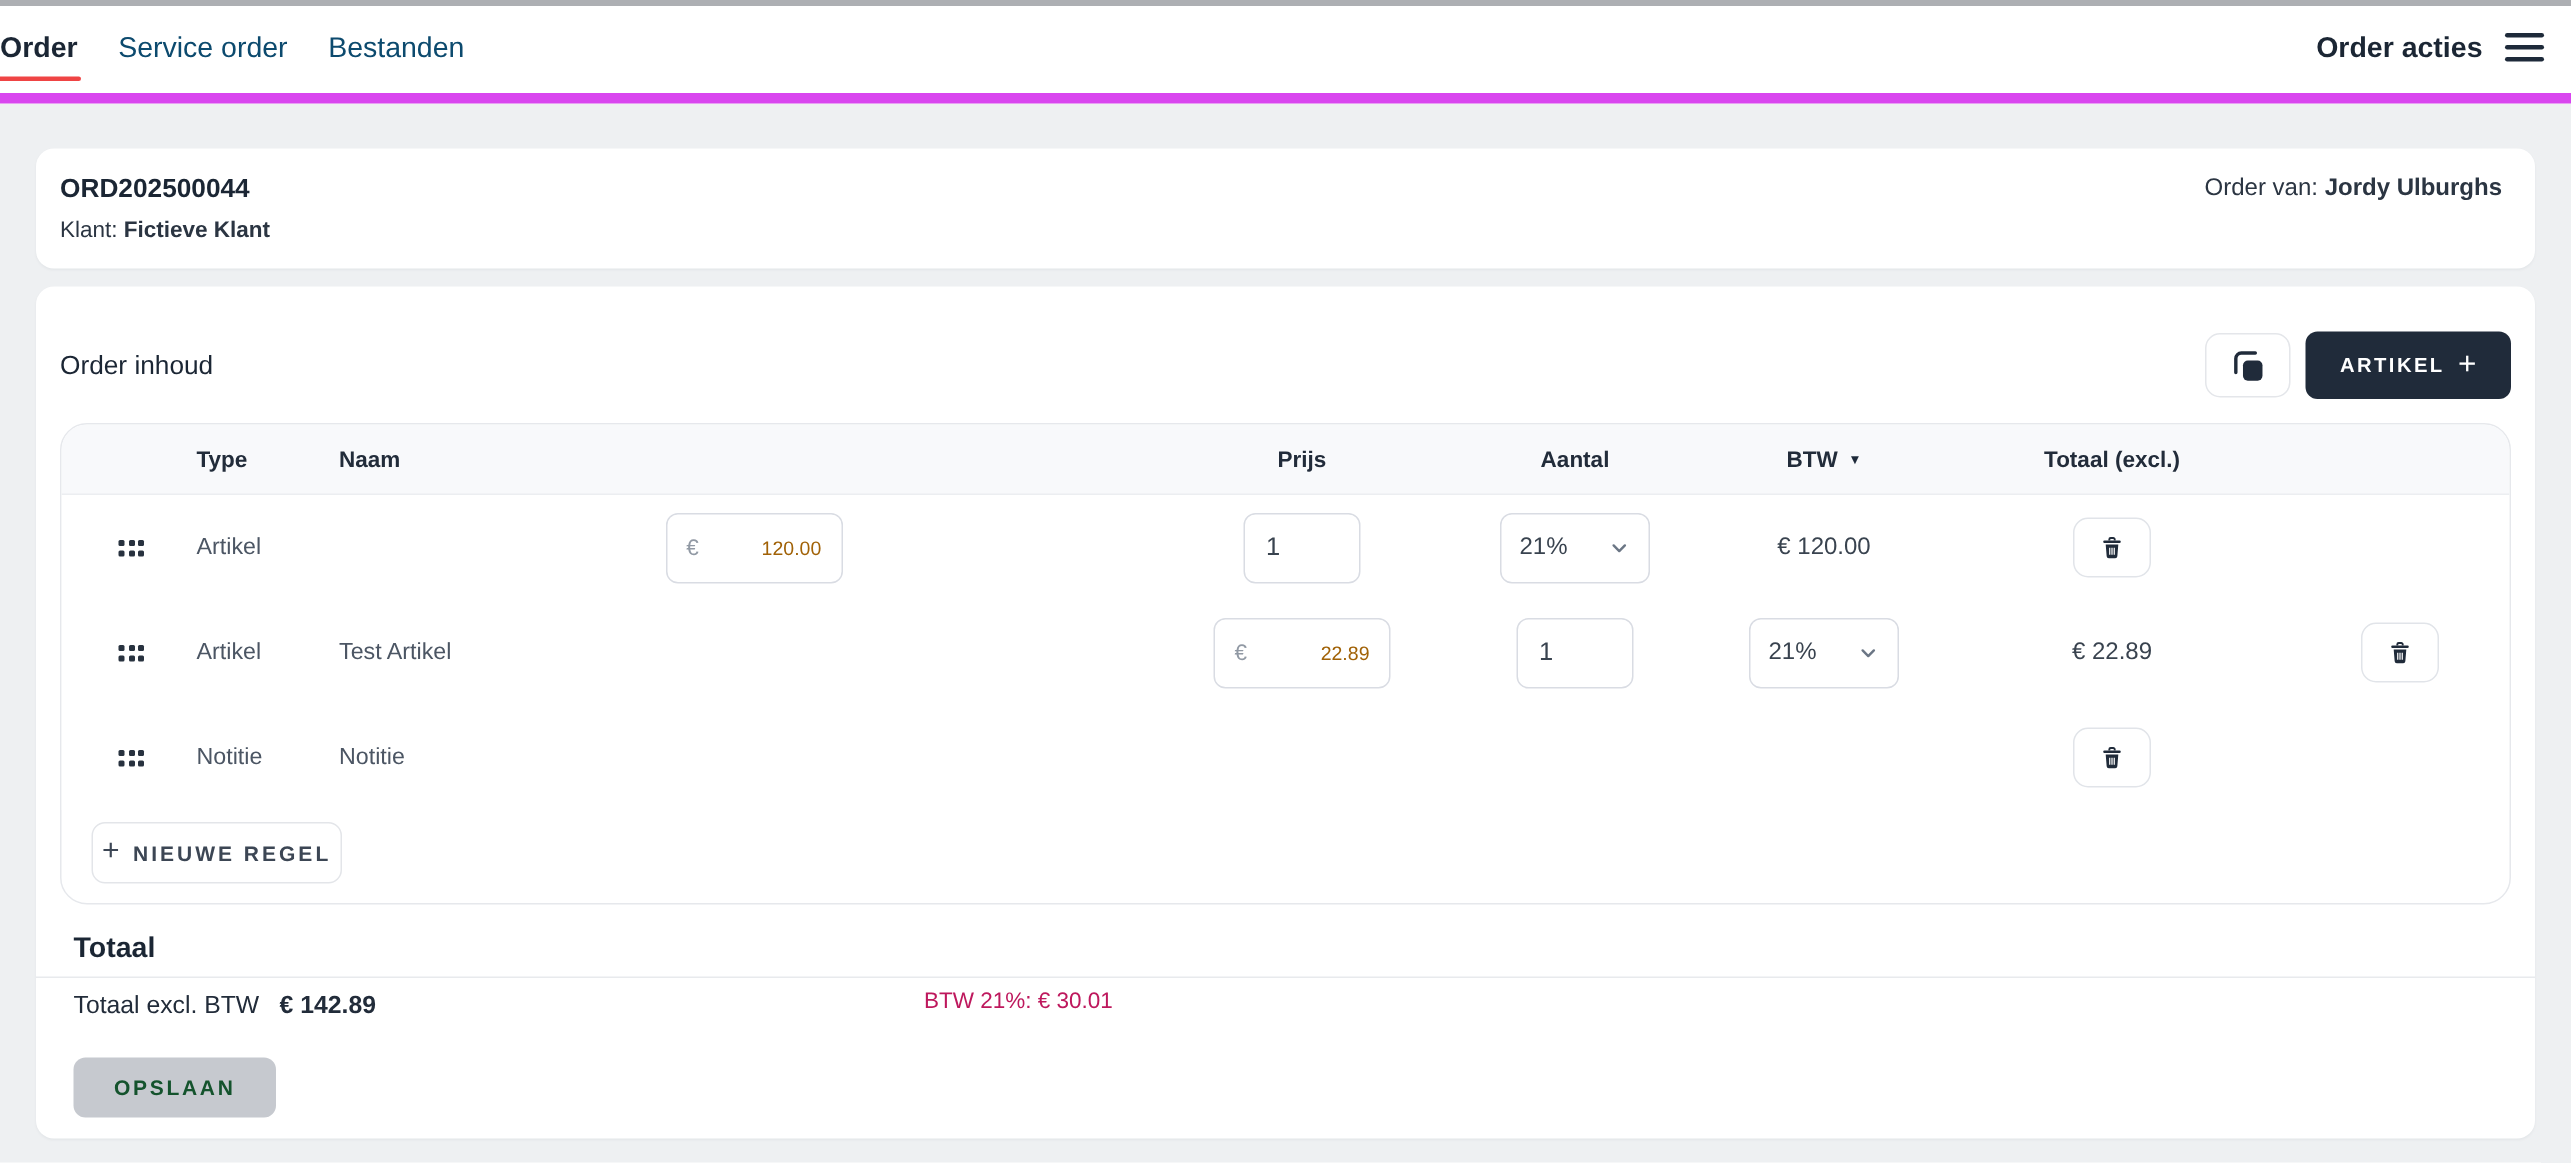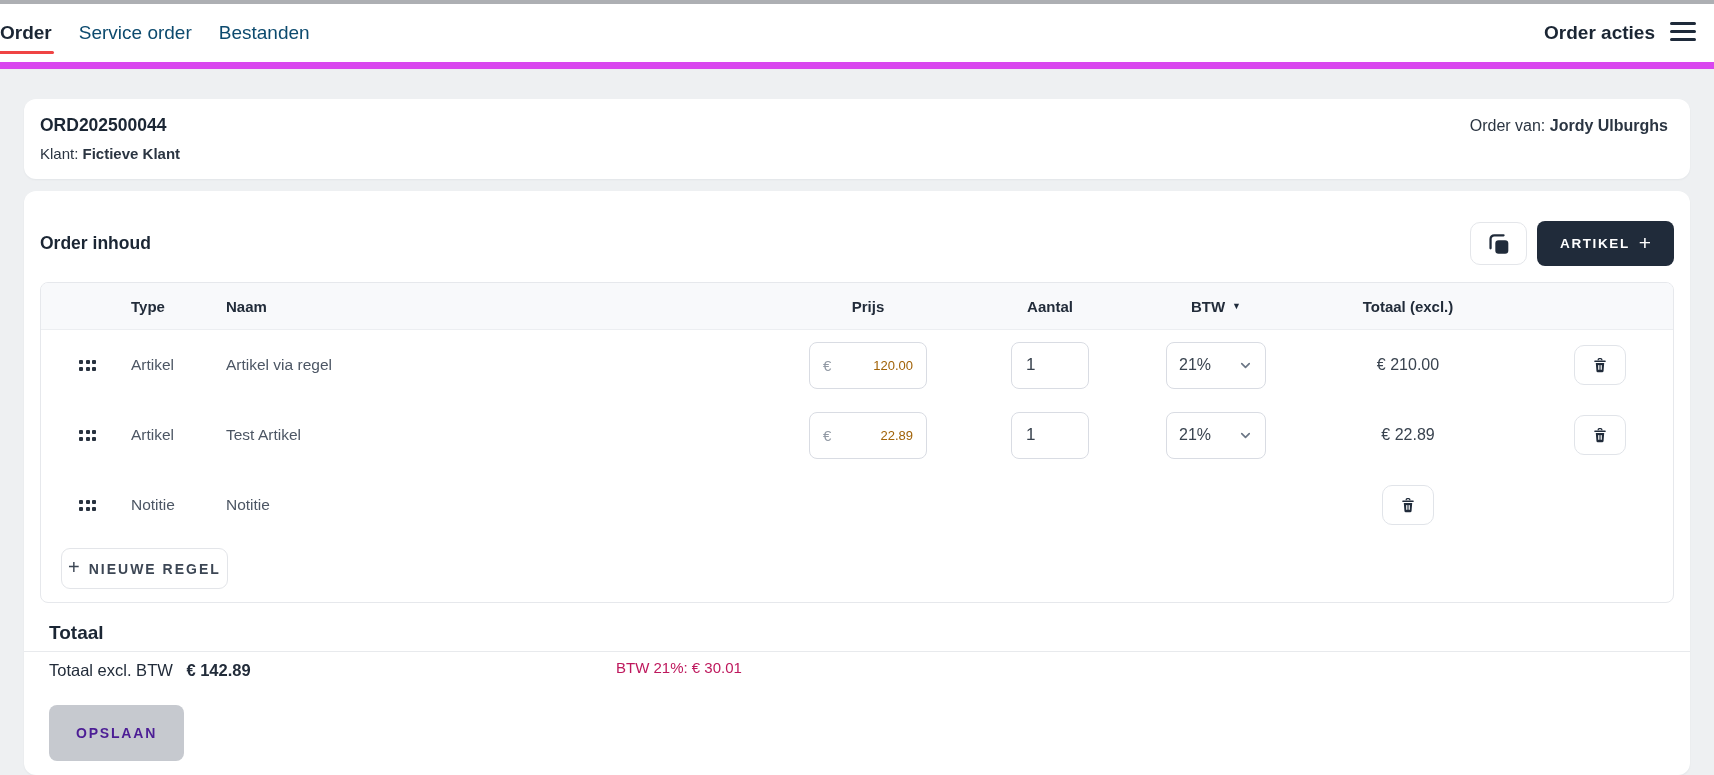--- a/index.html
+++ b/index.html
@@ -34,34 +34,34 @@
     padding:16px 22px 0 16px;display:flex;justify-content:space-between;
   }
   .order-number{font-size:17.5px;font-weight:700;color:#1b2634;margin-bottom:9px;}
   .klant-line{font-size:15px;color:#2b3542;}
   .klant-line b{font-weight:700;}
   .order-van{font-size:16px;color:#2b3542;margin-top:2px;}
   .order-van b{font-weight:700;}
   
   .order-content-card{margin-top:12px;min-height:561px;box-sizing:border-box;padding-bottom:14px;}
   .section-header{display:flex;align-items:center;padding:30px 16px 0 16px;}
-  .section-title{font-size:17.5px;font-weight:700;color:#1b2634;}
+  .section-title{font-size:17.5px;font-weight:400;color:#1b2634;}
   .header-buttons{margin-left:auto;display:flex;align-items:center;gap:10px;}
   .copy-btn{
     width:57px;height:43px;border:1px solid #e4e6ea;border-radius:10px;background:#fff;
     display:flex;align-items:center;justify-content:center;cursor:pointer;padding:0;
   }
   .artikel-btn{
     height:45px;border:none;border-radius:8px;background:#202b3a;color:#fff;
     display:flex;align-items:center;gap:9px;padding:0 23px;cursor:pointer;
     font-family:inherit;font-size:13.5px;font-weight:700;letter-spacing:1.6px;
   }
   .artikel-btn .plus{font-size:21px;font-weight:400;letter-spacing:0;margin-top:-2px;}
   
-  .order-table{margin:16px 16px 0;border:1px solid #e6e8ec;border-radius:8px;overflow:hidden;background:#fff;}
+  .order-table{margin:16px 16px 0;border:1px solid #e6e8ec;border-radius:18px;overflow:hidden;background:#fff;}
   .t-grid{display:grid;grid-template-columns:85px 100px 1fr 178px 186px 146px 238px 146px;align-items:center;}
   .t-head{height:46px;background:#f8f9fb;border-bottom:1px solid #eceef1;
     font-size:15px;font-weight:700;color:#222c3a;}
   .t-row{height:70px;font-size:15.5px;color:#4c5664;background:#fff;}
   .cell{display:flex;align-items:center;}
   .cell.center{justify-content:center;text-align:center;}
   .cell.pad-type{padding-left:5px;}
   .sort-caret{font-size:9px;color:#1e2a3a;margin-left:7px;}
   .drag-handle{
     display:grid;grid-template-columns:repeat(3,4px);grid-template-rows:repeat(2,4px);
@@ -94,22 +94,22 @@
   }
   .nieuwe-regel-btn .plus{font-size:20px;font-weight:400;letter-spacing:0;margin-top:-2px;}
   
   .totals-title{font-size:19px;font-weight:700;color:#1b2634;margin:19px 0 0 25px;}
   .totals-divider{border:none;border-top:1px solid #e8eaed;margin:7px 0 0;}
   .totals-row{display:grid;grid-template-columns:567px 527px auto;padding-left:25px;margin-top:9px;align-items:start;}
   .total-item{font-size:16.5px;color:#222c3a;font-weight:500;}
   .total-item b{font-weight:700;margin-left:9px;}
   .total-mid{font-size:15px;font-weight:400;color:#be185d;margin-top:-2px;}
   .save-btn{
-    margin:25px 0 0 25px;height:56px;padding:0 27px;border:none;border-radius:8px;
-    background:#c6c9cf;color:#4c1d95;font-family:inherit;font-size:14px;font-weight:700;
+    margin:25px 0 0 25px;height:40px;padding:0 27px;border:none;border-radius:8px;
+    background:#c6c9cf;color:#14532d;font-family:inherit;font-size:14px;font-weight:700;
     letter-spacing:1.8px;cursor:default;
   }
 </style>
 </head>
 <body>
 
 <div class="top-strip"></div>
 
 <header class="navbar">
   <nav class="nav-tabs">
@@ -178,41 +178,40 @@
       <span class="drag-handle">
               <i></i>
               <i></i>
               <i></i>
               <i></i>
               <i></i>
               <i></i>
             </span>
     </div>
     <div class="cell pad-type">Artikel</div>
-    <div class="cell">Artikel via regel</div>
     <div class="cell center">
       <div class="inputbox price">
         <span class="euro">€</span>
         <span class="value">120.00</span>
       </div>
     </div>
     <div class="cell center">
       <div class="inputbox qty">
         <span class="value">1</span>
       </div>
     </div>
     <div class="cell center">
       <div class="selectbox">
         <span class="value">21%</span>
         <svg width="15" height="15" viewBox="0 0 24 24">
           <polyline points="6 9 12 15 18 9" fill="none" stroke="#6b7685" stroke-width="2.6" stroke-linecap="round" stroke-linejoin="round"></polyline>
         </svg>
       </div>
     </div>
-    <div class="cell center row-total">€ 210.00</div>
+    <div class="cell center row-total">€ 120.00</div>
     <div class="cell center">
       <button class="icon-btn">
         <svg width="18" height="19" viewBox="0 0 24 24">
           <rect x="4.2" y="5.2" width="15.6" height="2.2" rx="1.1" fill="#202b3a"></rect>
           <path d="M9.6 5 V4.2 A1.3 1.3 0 0 1 10.9 2.9 h2.2 A1.3 1.3 0 0 1 14.4 4.2 V5" fill="none" stroke="#202b3a" stroke-width="1.7"></path>
           <path d="M6.4 8.6 h11.2 l-.85 10.6 a1.9 1.9 0 0 1 -1.9 1.75 h-5.7 a1.9 1.9 0 0 1 -1.9 -1.75 z" fill="#202b3a"></path>
           <path d="M10 11.5v6.2 M12 11.5v6.2 M14 11.5v6.2" stroke="#ffffff" stroke-width="1.1"></path>
         </svg>
       </button>
     </div>

